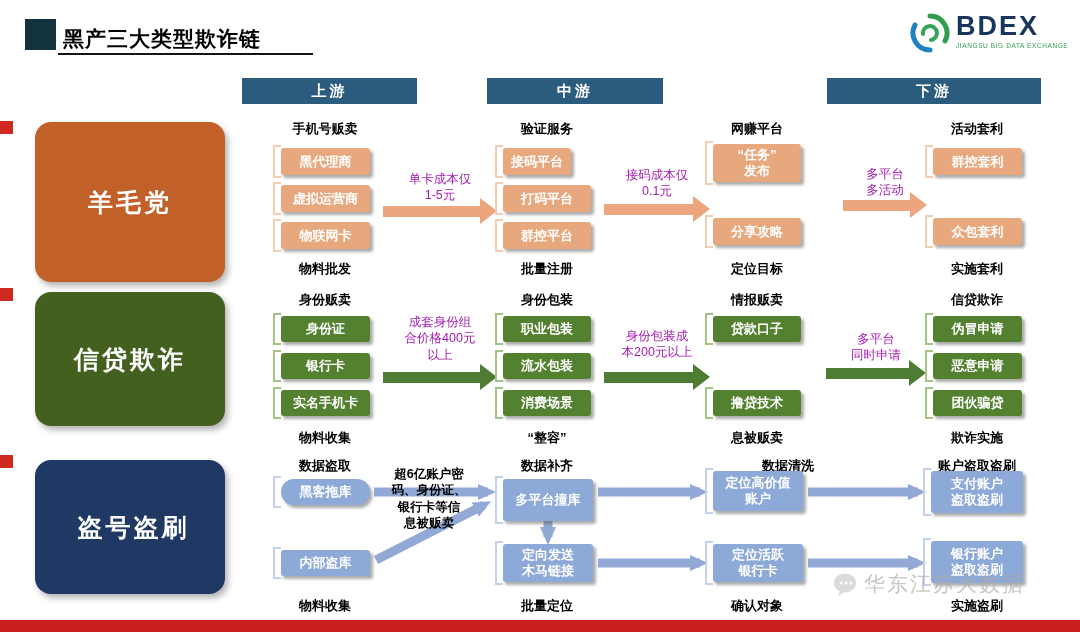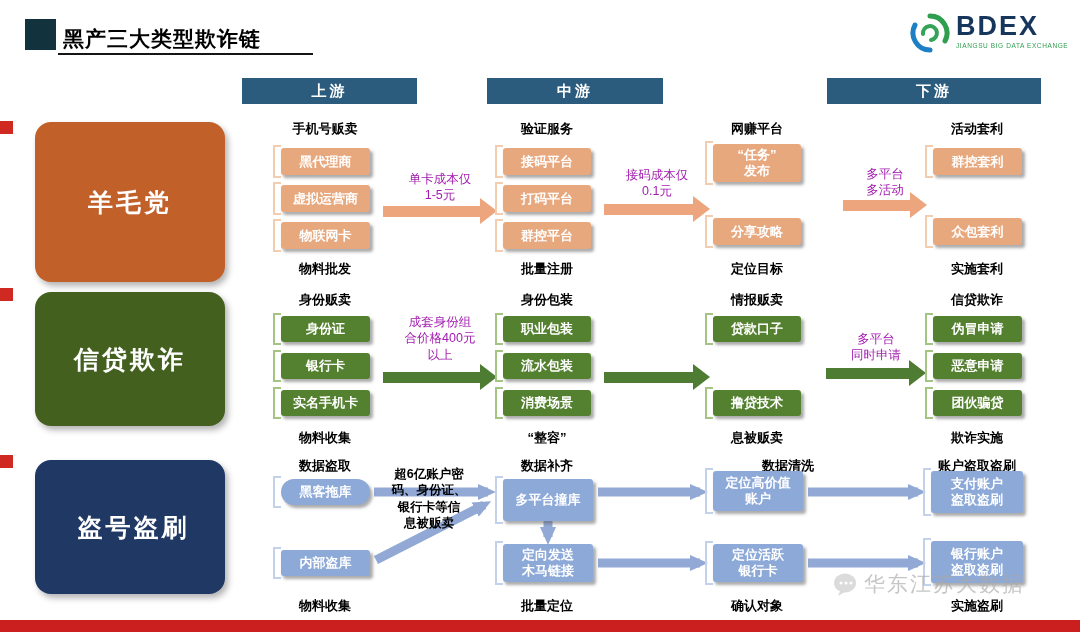--- a/index.html
+++ b/index.html
@@ -99,21 +99,21 @@
   <div class="lbl" style="left:265px;top:260px;">物料批发</div>
 
   <div class="arrowtext" style="left:383px;top:171px;width:114px;">单卡成本仅
 1-5元</div>
   <div class="blockarrow a1" style="left:383px;top:198px;width:114px;">
       <div class="shaft"></div>
       <div class="head"></div>
     </div>
 
   <div class="lbl" style="left:487px;top:120px;">验证服务</div>
-  <div class="minibox r1" style="left:503px;top:148px;width:88px;height:27px;">接码平台</div>
+  <div class="minibox r1" style="left:503px;top:148px;width:68px;height:27px;">接码平台</div>
   <div class="minibox r1" style="left:503px;top:185px;width:88px;height:27px;">打码平台</div>
   <div class="minibox r1" style="left:503px;top:222px;width:88px;height:27px;">群控平台</div>
   <div class="lbl" style="left:487px;top:260px;">批量注册</div>
 
   <div class="arrowtext" style="left:604px;top:167px;width:106px;">接码成本仅
 0.1元</div>
   <div class="blockarrow a1" style="left:604px;top:196px;width:106px;">
       <div class="shaft"></div>
       <div class="head"></div>
     </div>
@@ -149,20 +149,22 @@
       <div class="shaft"></div>
       <div class="head"></div>
     </div>
 
   <div class="lbl" style="left:487px;top:291px;">身份包装</div>
   <div class="minibox r2" style="left:503px;top:316px;width:88px;height:26px;">职业包装</div>
   <div class="minibox r2" style="left:503px;top:353px;width:88px;height:26px;">流水包装</div>
   <div class="minibox r2" style="left:503px;top:390px;width:88px;height:26px;">消费场景</div>
   <div class="lbl" style="left:487px;top:429px;">“整容”</div>
 
+  <div class="arrowtext" style="left:604px;top:328px;width:106px;">身份包装成
+本200元以上</div>
   <div class="blockarrow a2" style="left:604px;top:364px;width:106px;">
       <div class="shaft"></div>
       <div class="head"></div>
     </div>
 
   <div class="lbl" style="left:697px;top:291px;">情报贩卖</div>
   <div class="minibox r2" style="left:713px;top:316px;width:88px;height:26px;">贷款口子</div>
   <div class="minibox r2" style="left:713px;top:390px;width:88px;height:26px;">撸贷技术</div>
   <div class="lbl" style="left:697px;top:429px;">息被贩卖</div>
 

